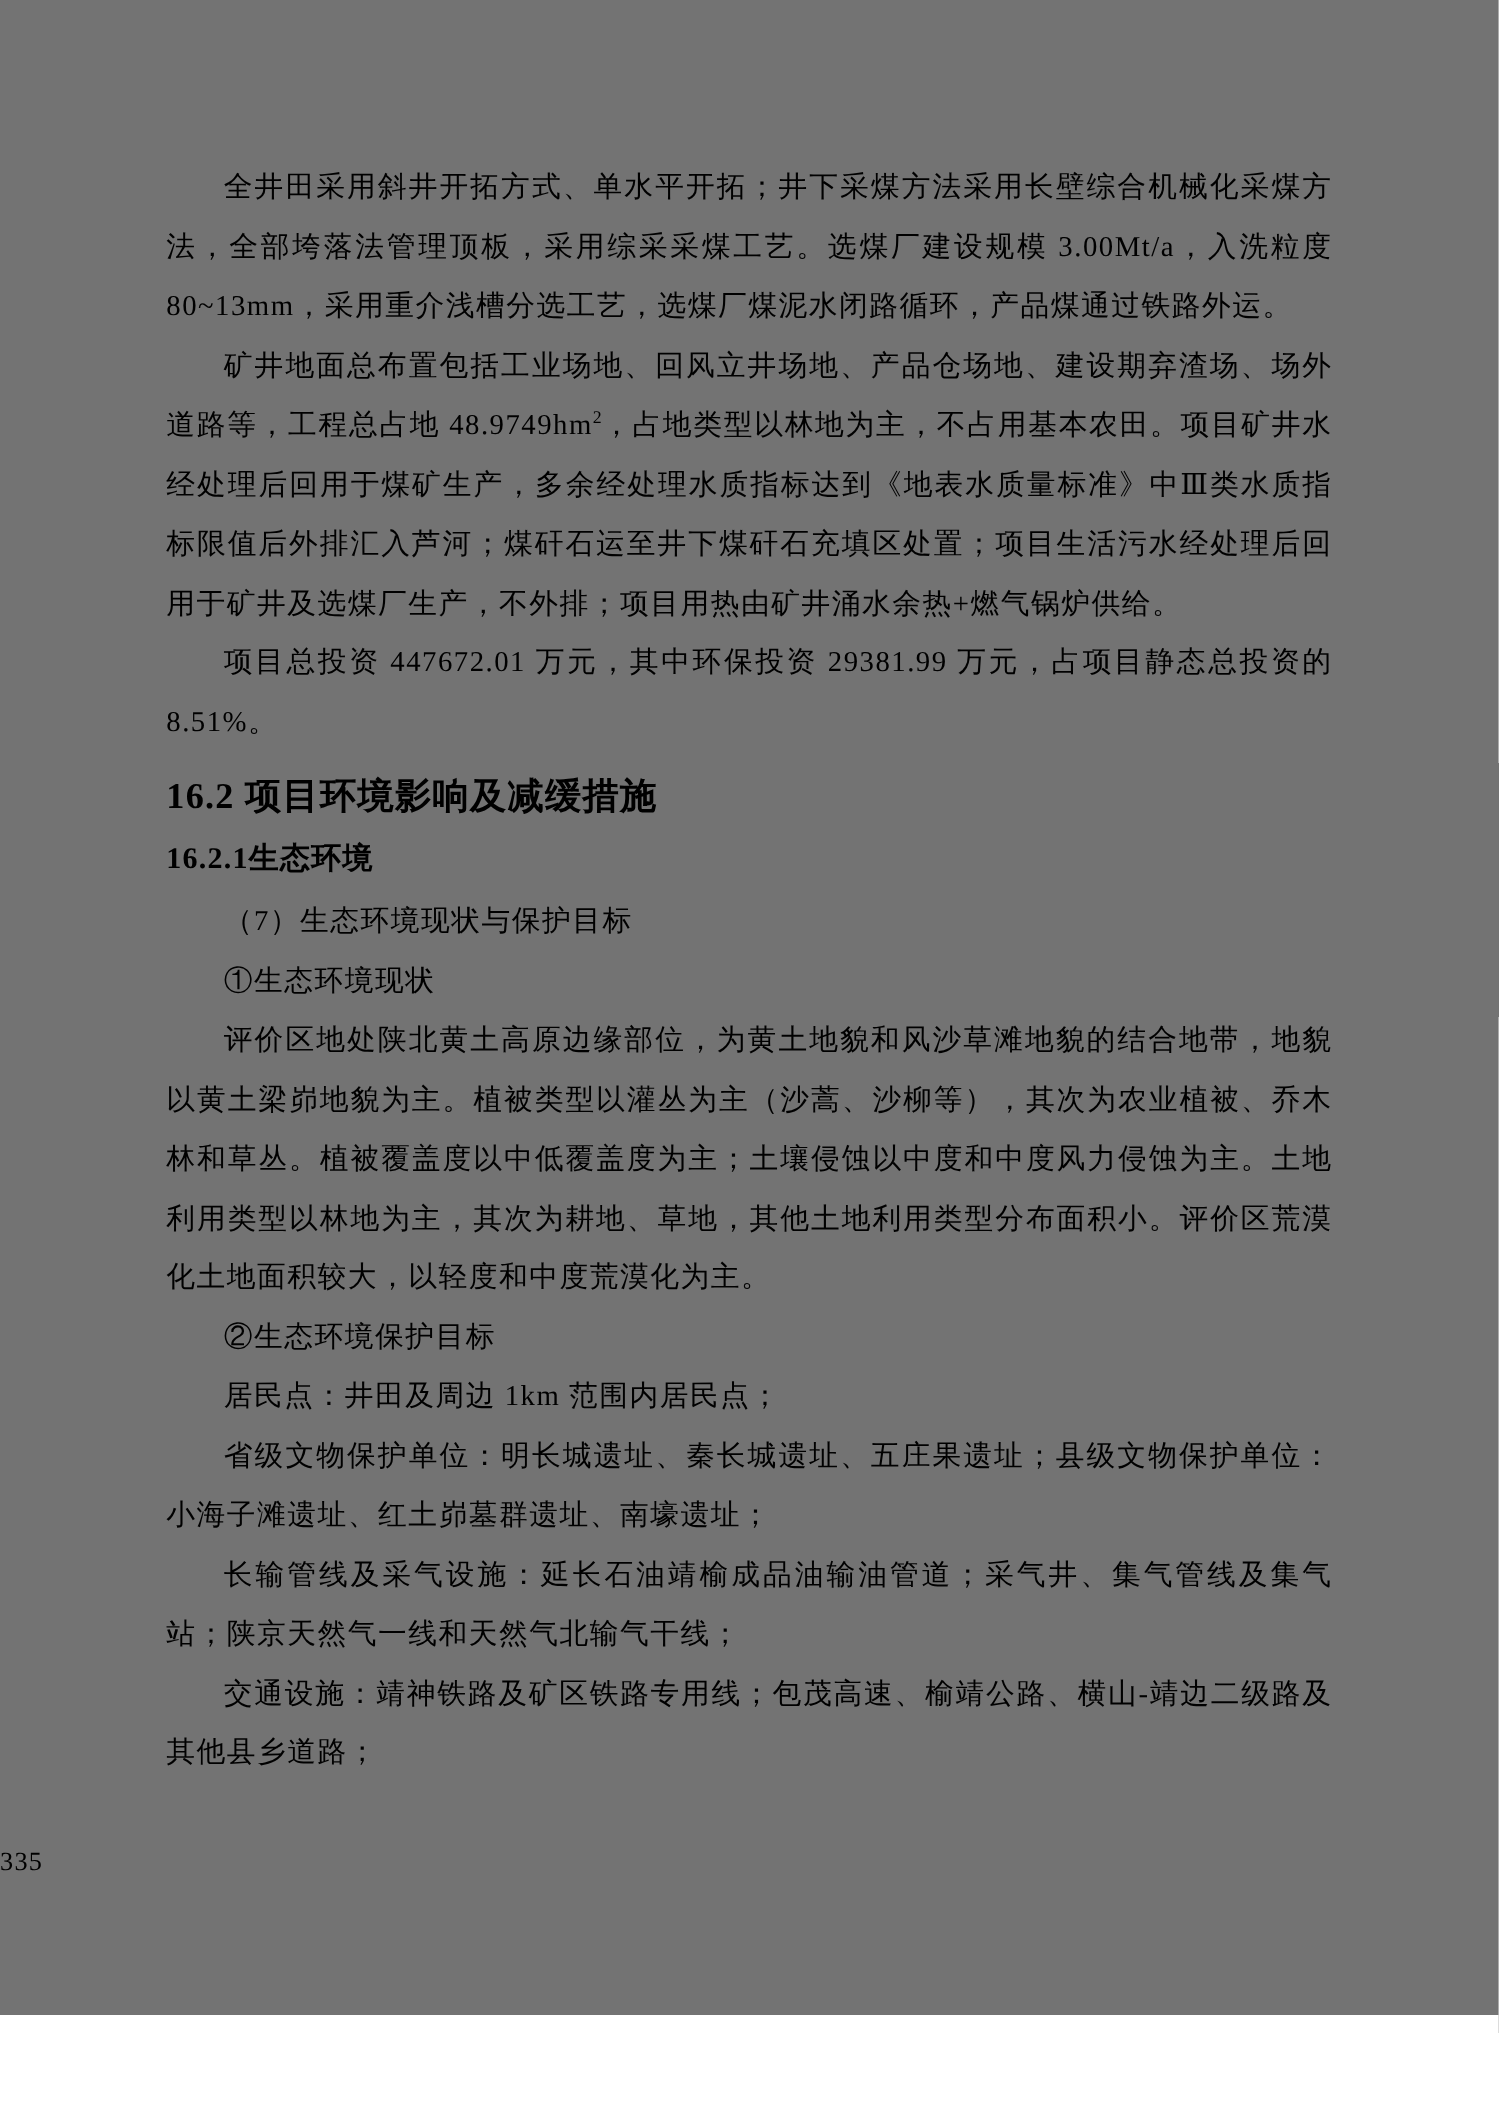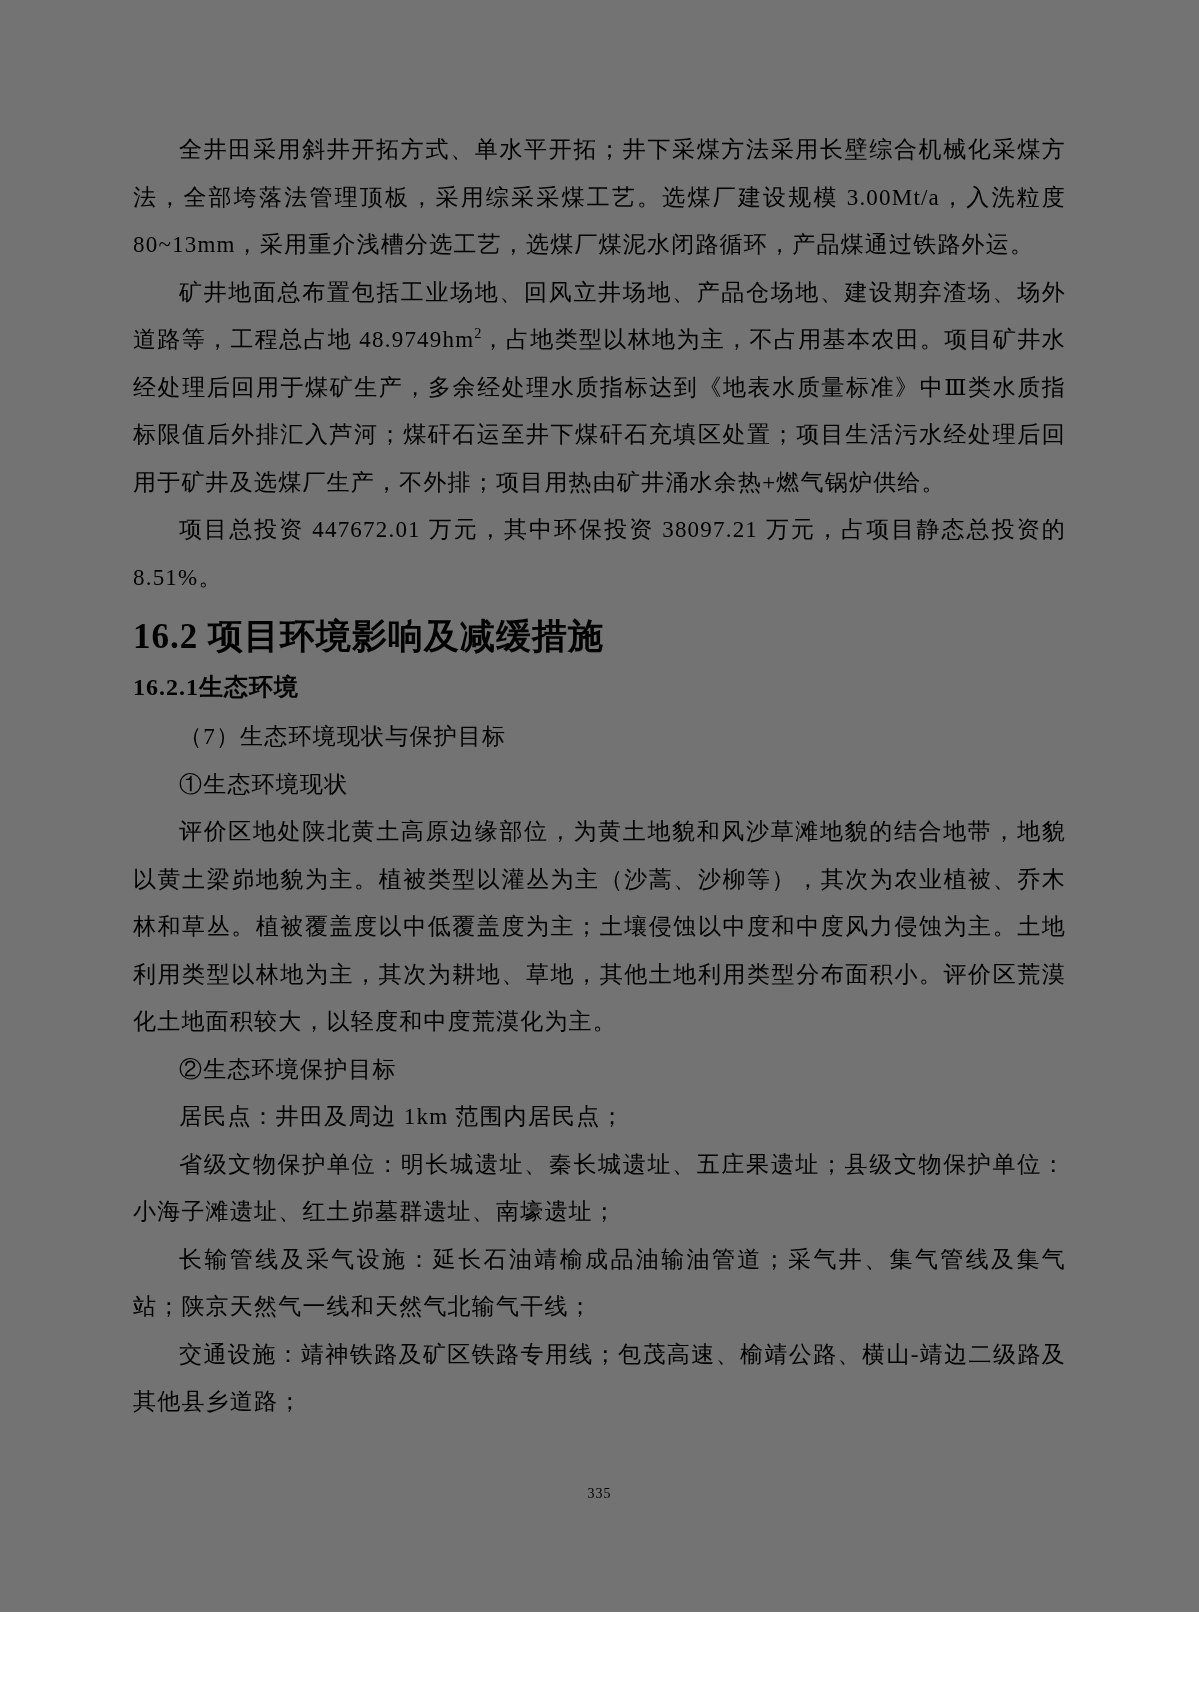--- a/index.html
+++ b/index.html
@@ -34,53 +34,53 @@
     text-indent: 2em;
   }
   sup.sq {
     font-size: 0.62em;
     line-height: 0;
     vertical-align: super;
     letter-spacing: 0;
   }
   h1.h-section {
     margin: 15px 0 9px 0;
-    font-size: 35px;
+    font-size: 29px;
     font-weight: bold;
     letter-spacing: 1px;
     line-height: 42px;
   }
   h2.h-subsection {
     margin: 7px 0 6px 0;
     font-size: 24px;
     font-weight: bold;
     letter-spacing: 1px;
     line-height: 40px;
   }
   .page-number {
     position: absolute;
     left: 0;
     right: 0;
     bottom: 110px;
-    text-align: center;
-    font-size: 14px;
+    text-align: left;
+    font-size: 21px;
     letter-spacing: 1px;
   }
 </style>
 </head>
 <body>
 
 <div class="page">
   <div class="content">
 
     <p class="body indent">全井田采用斜井开拓方式、单水平开拓；井下采煤方法采用长壁综合机械化采煤方法，全部垮落法管理顶板，采用综采采煤工艺。选煤厂建设规模 3.00Mt/a，入洗粒度 80~13mm，采用重介浅槽分选工艺，选煤厂煤泥水闭路循环，产品煤通过铁路外运。</p>
 
     <p class="body indent"><span>矿井地面总布置包括工业场地、回风立井场地、产品仓场地、建设期弃渣场、场外道路等，工程总占地 48.9749hm</span><sup class="sq">2</sup><span>，占地类型以林地为主，不占用基本农田。项目矿井水经处理后回用于煤矿生产，多余经处理水质指标达到《地表水质量标准》中Ⅲ类水质指标限值后外排汇入芦河；煤矸石运至井下煤矸石充填区处置；项目生活污水经处理后回用于矿井及选煤厂生产，不外排；项目用热由矿井涌水余热+燃气锅炉供给。</span></p>
 
-    <p class="body indent">项目总投资 447672.01 万元，其中环保投资 38097.21 万元，占项目静态总投资的8.51%。</p>
+    <p class="body indent">项目总投资 447672.01 万元，其中环保投资 29381.99 万元，占项目静态总投资的8.51%。</p>
 
     <h1 class="h-section">16.2 项目环境影响及减缓措施</h1>
 
     <h2 class="h-subsection">16.2.1生态环境</h2>
 
     <p class="body indent">（7）生态环境现状与保护目标</p>
 
     <p class="body indent">①生态环境现状</p>
 
     <p class="body indent">评价区地处陕北黄土高原边缘部位，为黄土地貌和风沙草滩地貌的结合地带，地貌以黄土梁峁地貌为主。植被类型以灌丛为主（沙蒿、沙柳等），其次为农业植被、乔木林和草丛。植被覆盖度以中低覆盖度为主；土壤侵蚀以中度和中度风力侵蚀为主。土地利用类型以林地为主，其次为耕地、草地，其他土地利用类型分布面积小。评价区荒漠化土地面积较大，以轻度和中度荒漠化为主。</p>

